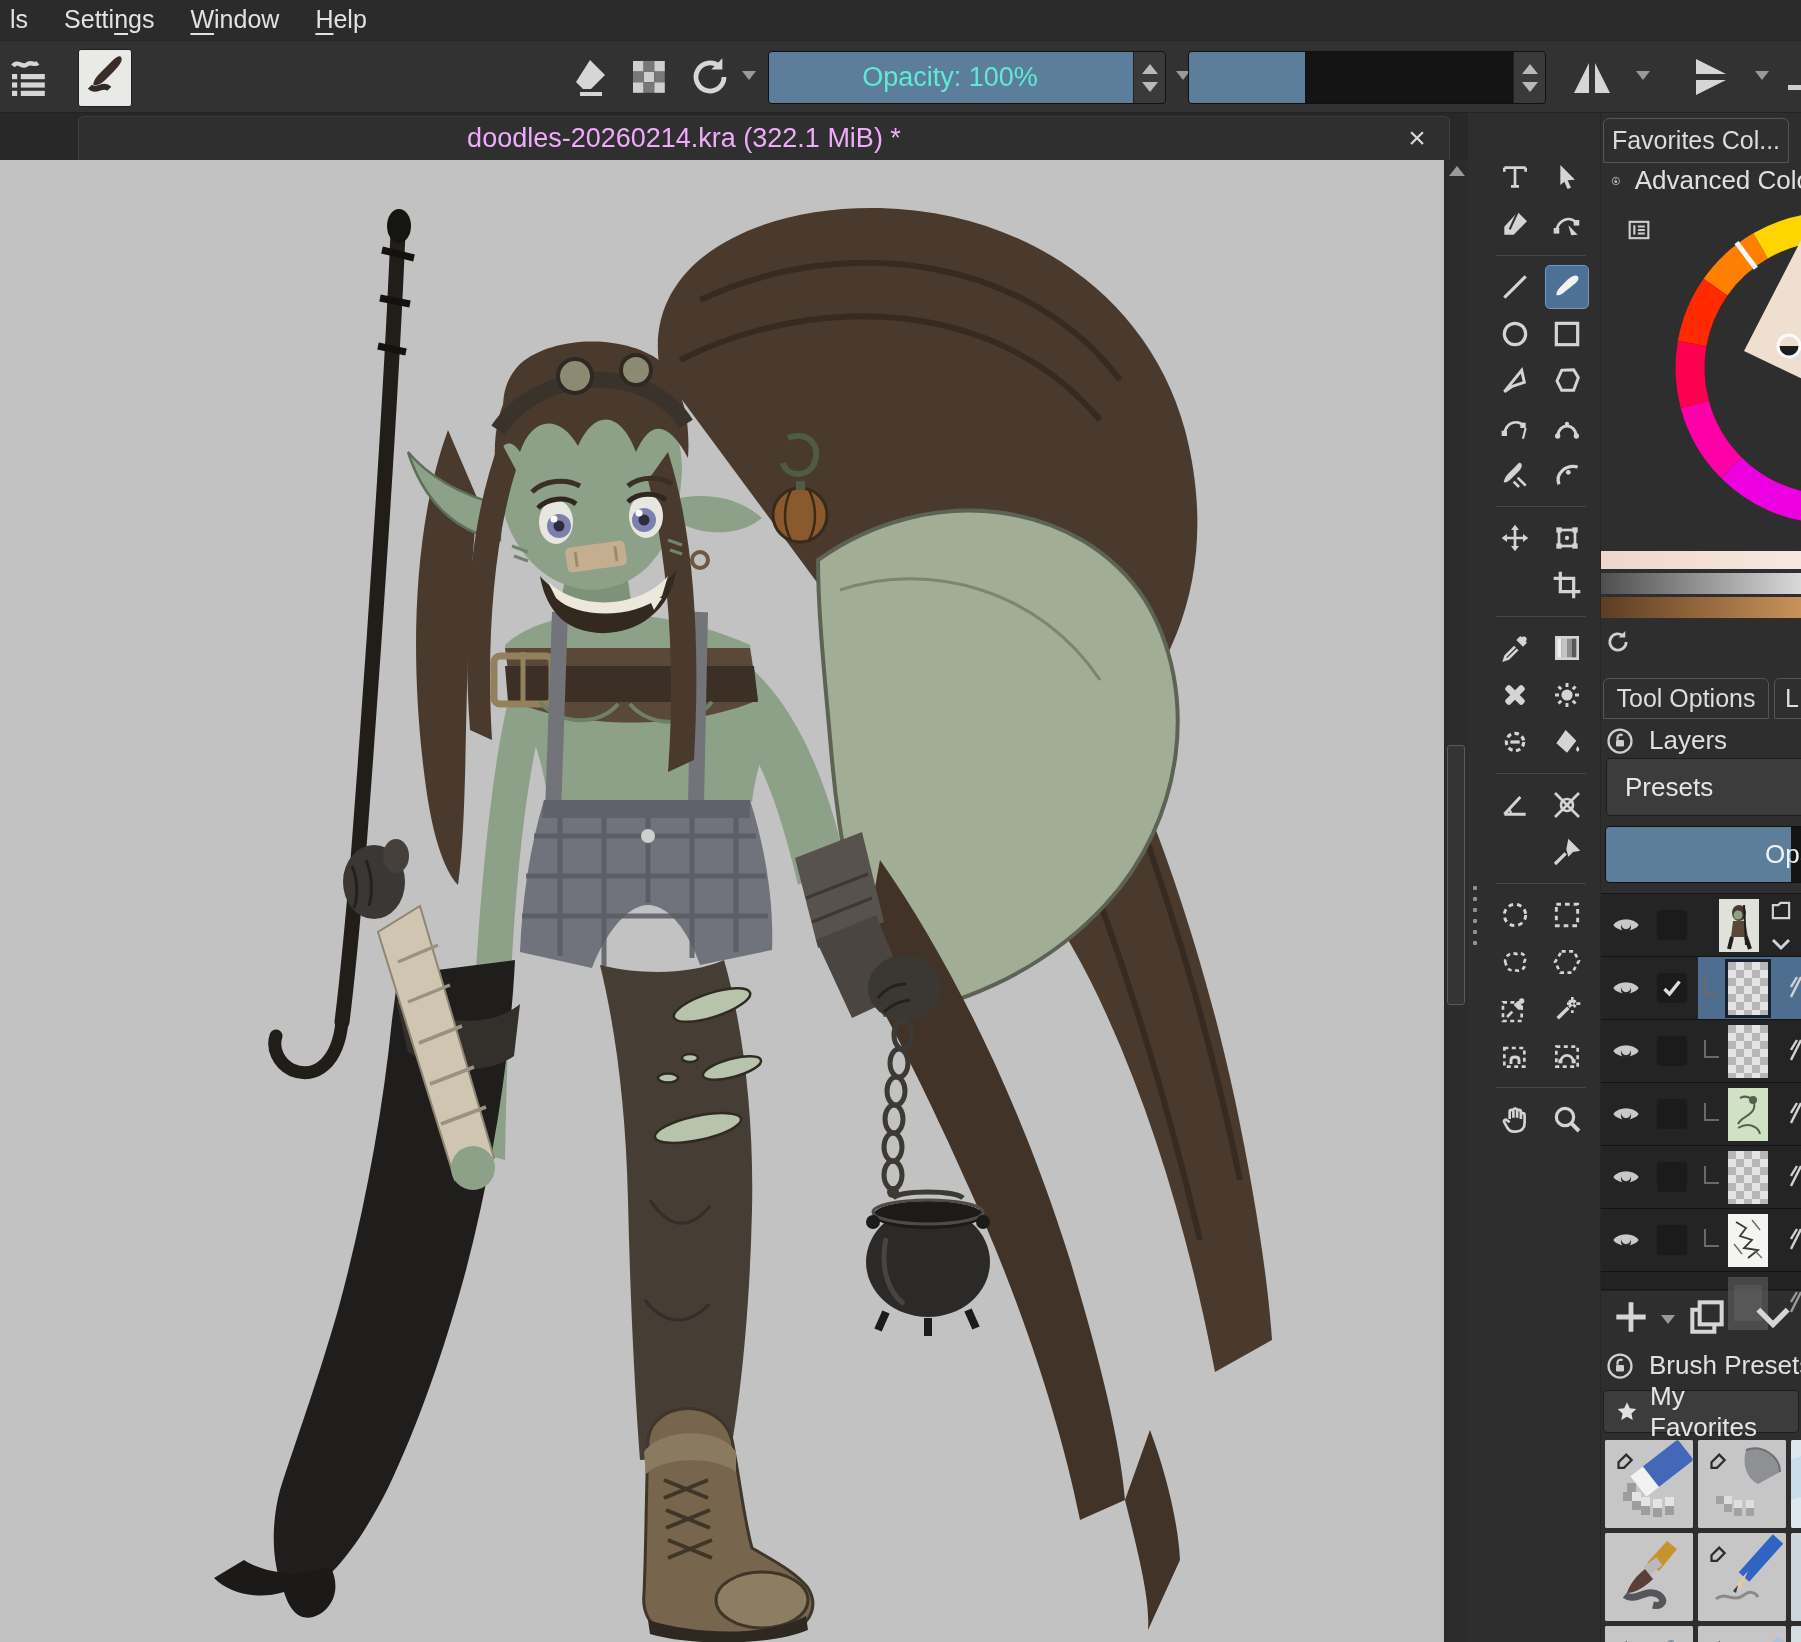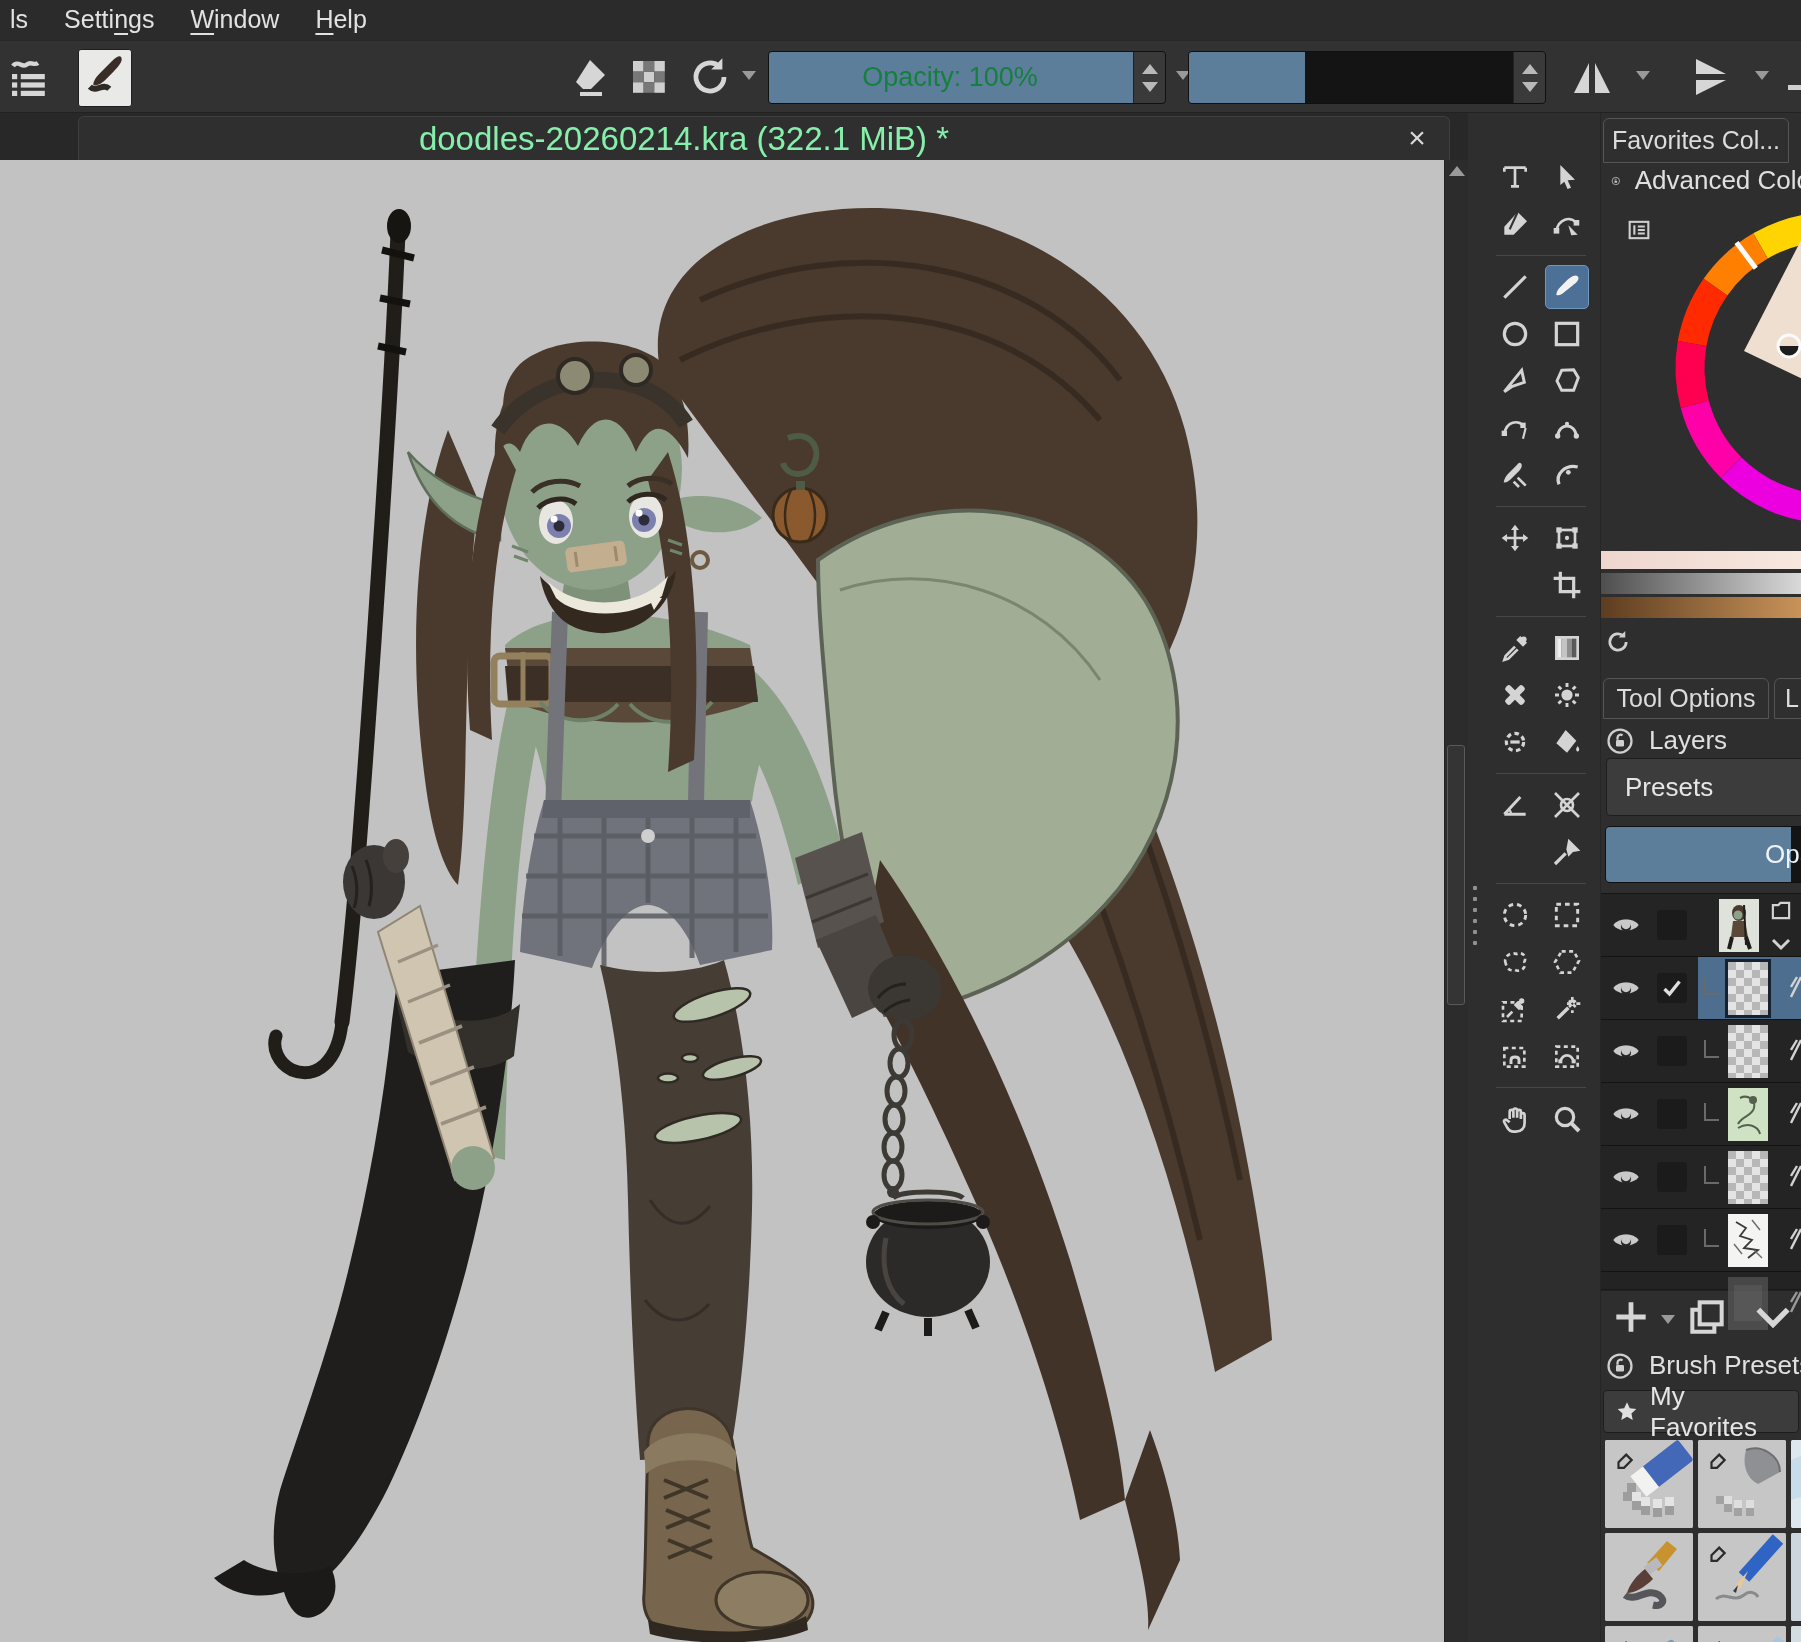--- a/index.html
+++ b/index.html
@@ -18,29 +18,29 @@
   #toolbar{position:absolute;left:0;top:40px;width:1801px;height:73px;background:#323232;border-top:1px solid #262626;border-bottom:1px solid #222}
   .tb-icon{position:absolute;top:12px;width:48px;height:48px;color:#d6d6d6}
   .tb-icon svg{width:100%;height:100%}
   #brush-thumb{position:absolute;left:78px;top:8px;width:54px;height:58px;background:#e9e9e7;border-radius:3px;border:1px solid #1f1f1f}
   .dd{position:absolute;background:#3c3c3c;border:1px solid #1d1d1d;border-radius:4px;display:flex;align-items:center}
   .dd .lbl{font-size:27px;color:#e6e6e6;padding-left:18px}
   .caret{width:0;height:0;border-left:9px solid transparent;border-right:9px solid transparent;border-top:11px solid #aeaeae}
   .mini-caret{position:absolute;top:44px;width:0;height:0;border-left:7px solid transparent;border-right:7px solid transparent;border-top:9px solid #9a9a9a}
   .slider{position:absolute;top:10px;height:53px;background:#141414;border-radius:4px;border:1px solid #101010;overflow:hidden}
   .slider .fill{position:absolute;left:0;top:0;bottom:0;background:#5d7e9b}
-  .slider .s-lbl{position:absolute;left:0;right:34px;top:0;bottom:0;display:flex;align-items:center;justify-content:center;font-size:27px;color:#15803d;white-space:pre}
+  .slider .s-lbl{position:absolute;left:0;right:34px;top:0;bottom:0;display:flex;align-items:center;justify-content:center;font-size:27px;color:#5eead4;white-space:pre}
   .spin{position:absolute;right:0;top:0;bottom:0;width:32px;background:#3a3a3a;border-left:1px solid #222;display:flex;flex-direction:column;align-items:center;justify-content:center;gap:8px}
   .spin .up{width:0;height:0;border-left:8px solid transparent;border-right:8px solid transparent;border-bottom:10px solid #b9b9b9}
   .spin .dn{width:0;height:0;border-left:8px solid transparent;border-right:8px solid transparent;border-top:10px solid #b9b9b9}
 
   
   #tabbar{position:absolute;left:0;top:113px;width:1468px;height:47px;background:#282828}
   #doc-tab{position:absolute;left:78px;top:3px;width:1372px;height:44px;background:#2f2f2f;border:1px solid #3e3e3e;border-bottom:none;border-radius:6px 6px 0 0}
-  #doc-title{position:absolute;left:0;right:160px;top:0;bottom:0;display:flex;align-items:center;justify-content:center;font-size:33px;color:#86efac;white-space:pre}
+  #doc-title{position:absolute;left:0;right:160px;top:0;bottom:0;display:flex;align-items:center;justify-content:center;font-size:27px;color:#f0abfc;white-space:pre}
   #tab-close{position:absolute;right:14px;top:2px;font-size:30px;color:#d9d9d9;width:36px;height:38px;display:flex;align-items:center;justify-content:center}
 
   
   #canvas{position:absolute;left:0;top:160px;width:1444px;height:1482px;background:#c2c2c2;overflow:hidden}
   #vscroll{position:absolute;left:1444px;top:160px;width:24px;height:1482px;background:#2c2c2c;border-left:1px solid #242424}
   #vscroll .arr{position:absolute;left:4px;top:6px;width:0;height:0;border-left:8px solid transparent;border-right:8px solid transparent;border-bottom:10px solid #9a9a9a}
   #vscroll .thumb{position:absolute;left:2px;top:585px;width:18px;height:260px;background:#343434;border:1px solid #5a5a5a;border-radius:3px}
 
   
   #rightcol{position:absolute;left:1468px;top:113px;width:333px;height:1529px;background:#2e2e2e}

